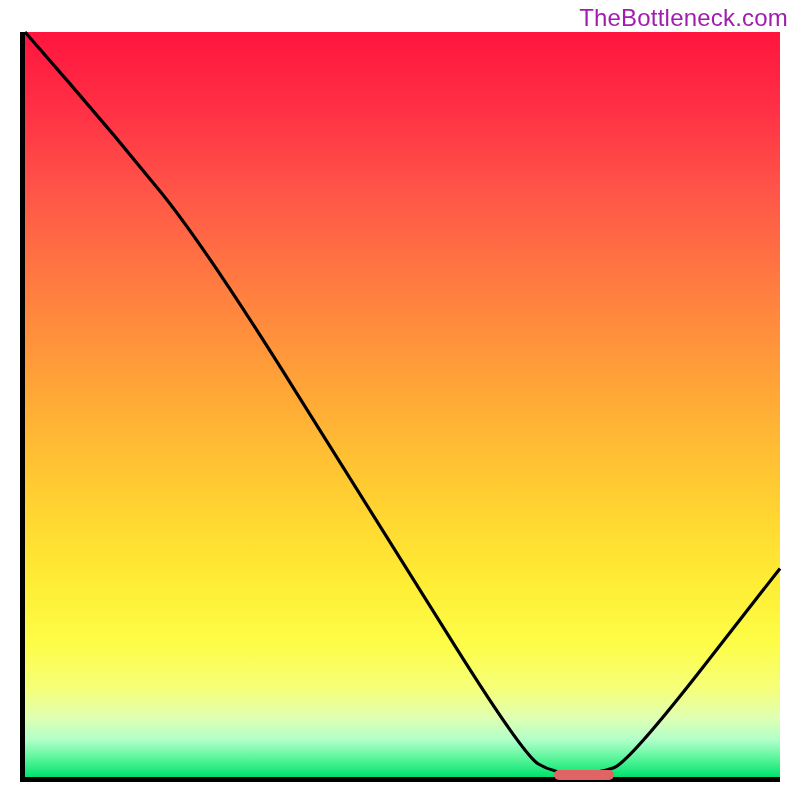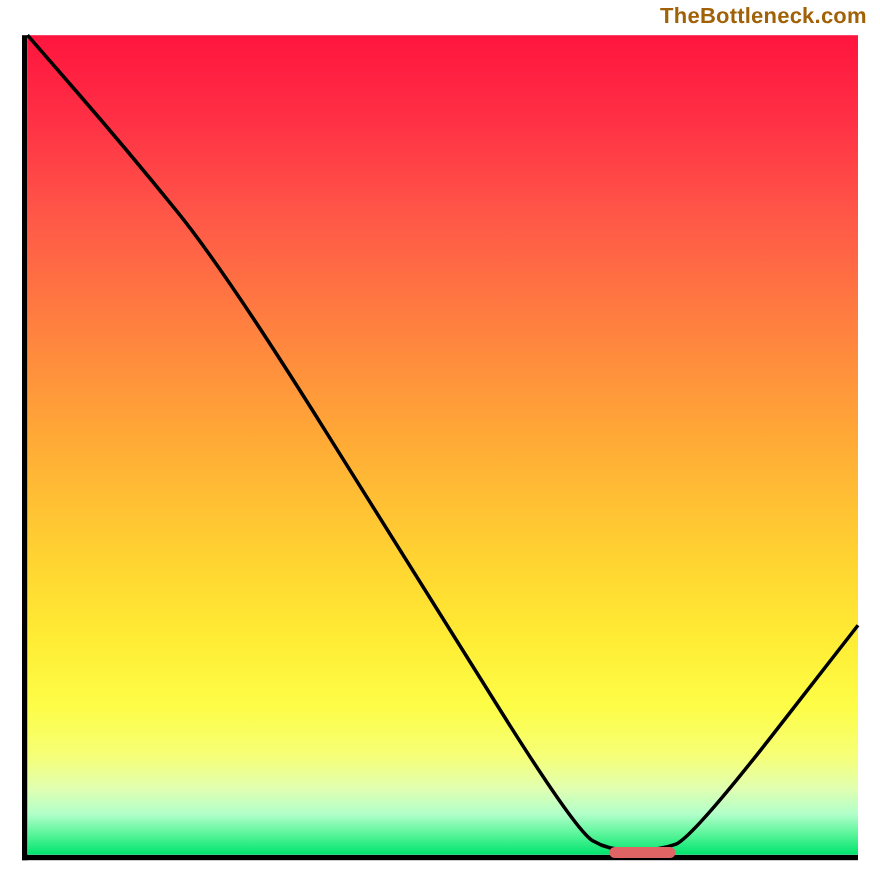--- a/index.html
+++ b/index.html
@@ -13,23 +13,23 @@
   }
   .wrap {
     position: relative;
     width: 800px;
     height: 800px;
   }
   .watermark {
     position: absolute;
     top: 4px;
     right: 12px;
-    font-size: 20px;
-    font-weight: bold;
-    color: #a16207;
+    font-size: 24px;
+    font-weight: normal;
+    color: #a21caf;
     letter-spacing: 0.2px;
   }
   .plot-area {
     position: absolute;
     left: 20px;
     top: 32px;
     width: 760px;
     height: 750px;
     border-left: 5px solid #000;
     border-bottom: 5px solid #000;

